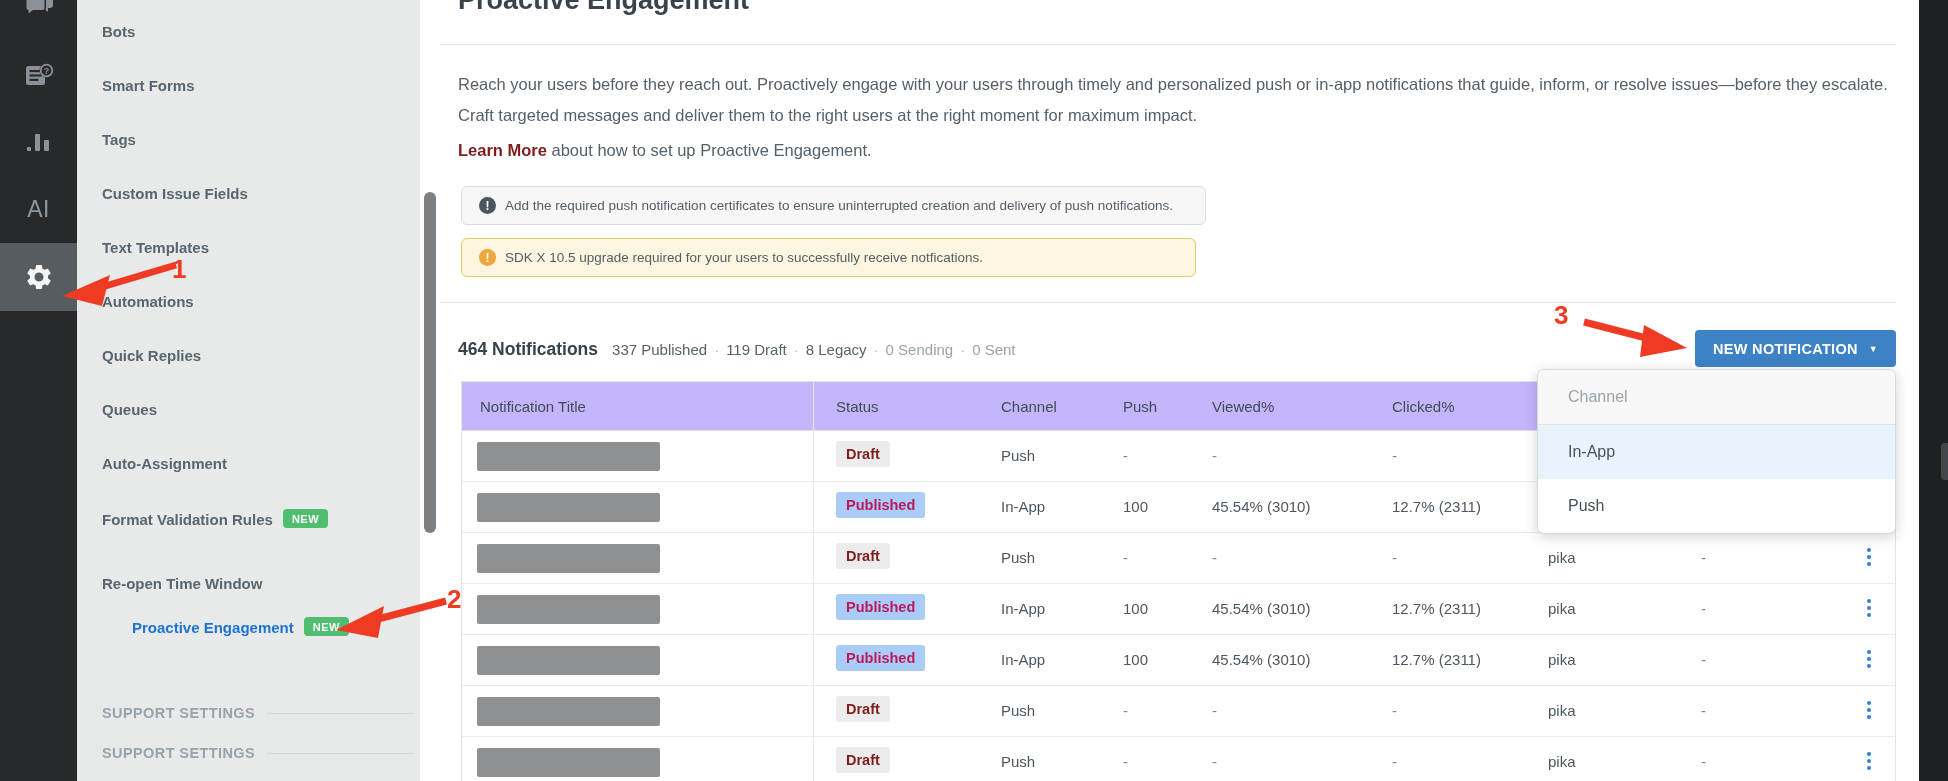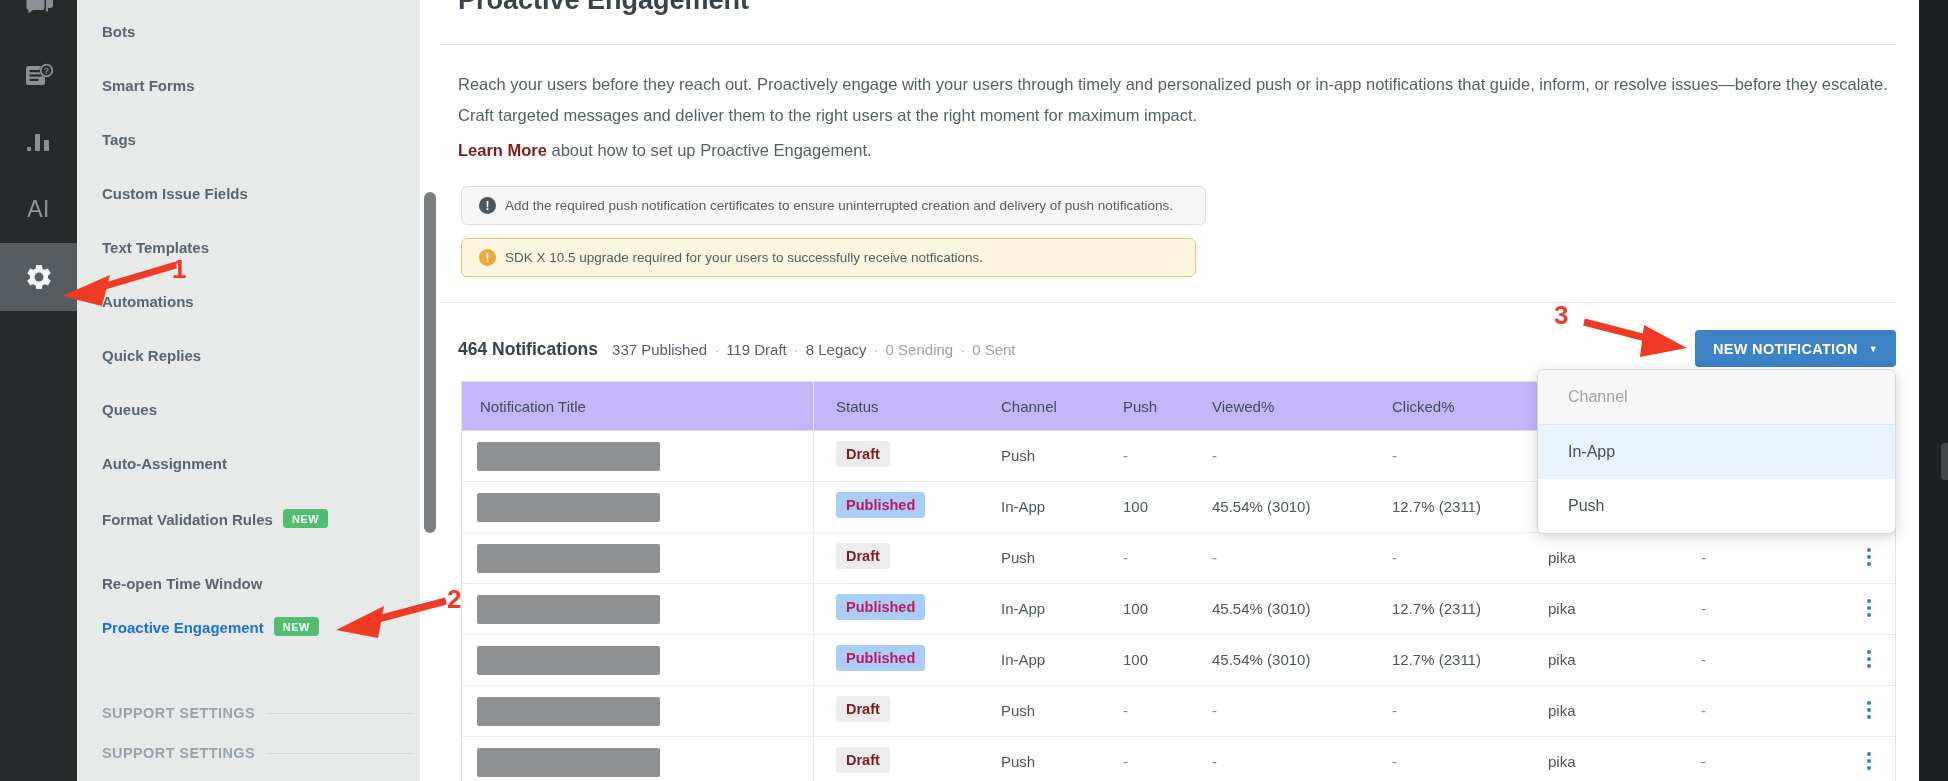--- a/index.html
+++ b/index.html
@@ -11,21 +11,21 @@
 
   
   #rail { position:absolute; left:0; top:0; width:77px; height:781px; background:#27292b; z-index:5; }
   .rail-icon { position:absolute; left:0; width:77px; display:flex; justify-content:center; align-items:center; }
   .rail-active { position:absolute; left:0; top:243px; width:77px; height:68px; background:#575c61; }
   .ai-label { color:#8f969c; font-size:23px; font-weight:normal; letter-spacing:0.5px; }
 
   
   #sidebar { position:absolute; left:77px; top:0; width:343px; height:781px; background:#e8e9e9; z-index:4; }
   .side-item { position:absolute; left:25px; height:20px; font-size:15px; font-weight:600; color:#596570; white-space:nowrap; cursor:pointer; }
-  .side-item.active { color:#1d73d2; font-weight:700; }
+  .side-item.active { color:#1d73d2; font-weight:700;margin-left:30px; }
   .active-row { position:absolute; left:77px; top:598px; width:347px; height:55px; background:#ffffff; z-index:3; }
   .new-badge { display:inline-block; margin-left:10px; background:#4fbe70; color:#fff; font-size:11px; font-weight:700;
                padding:4px 9px 3px; border-radius:4px; letter-spacing:0.5px; vertical-align:2px; }
   .side-section { position:absolute; left:25px; width:312px; height:20px; display:flex; align-items:center; gap:12px;
                   font-size:14.5px; font-weight:700; color:#99a3ab; letter-spacing:0.4px; white-space:nowrap; }
   .side-section .rule { flex:1; height:1px; background:#d6d8d8; }
   .side-scroll-thumb { position:absolute; left:424px; top:192px; width:12px; height:341px; background:#7c8082; border-radius:6px; z-index:6; }
 
   
   #main { position:absolute; left:420px; top:0; width:1500px; height:781px; background:#ffffff; }

